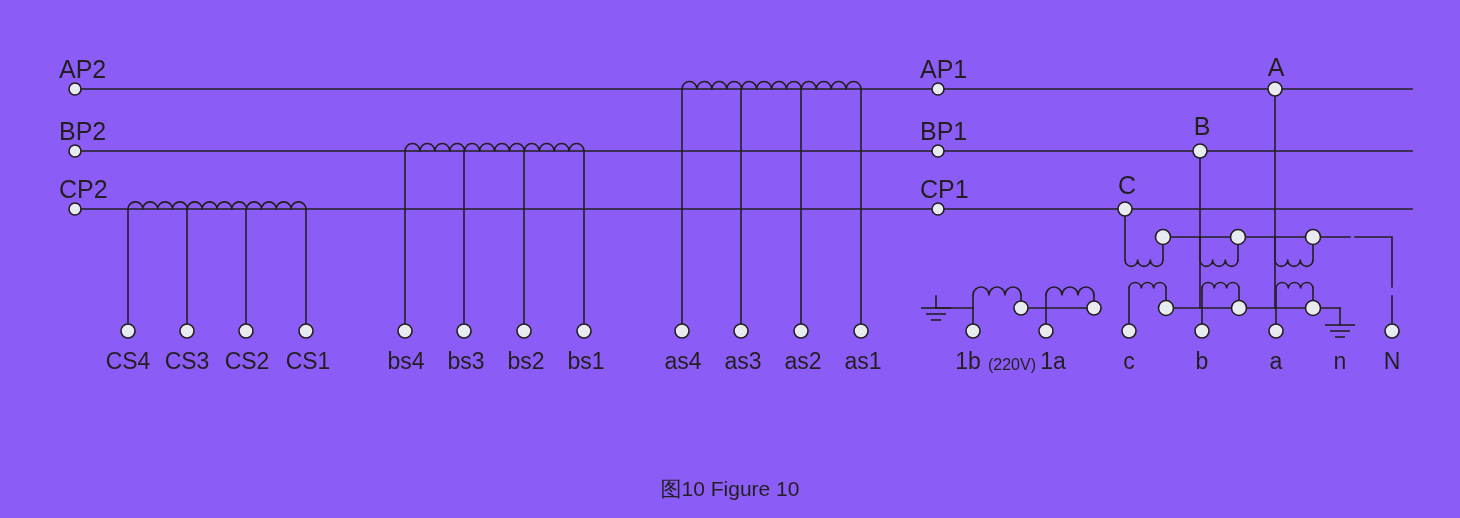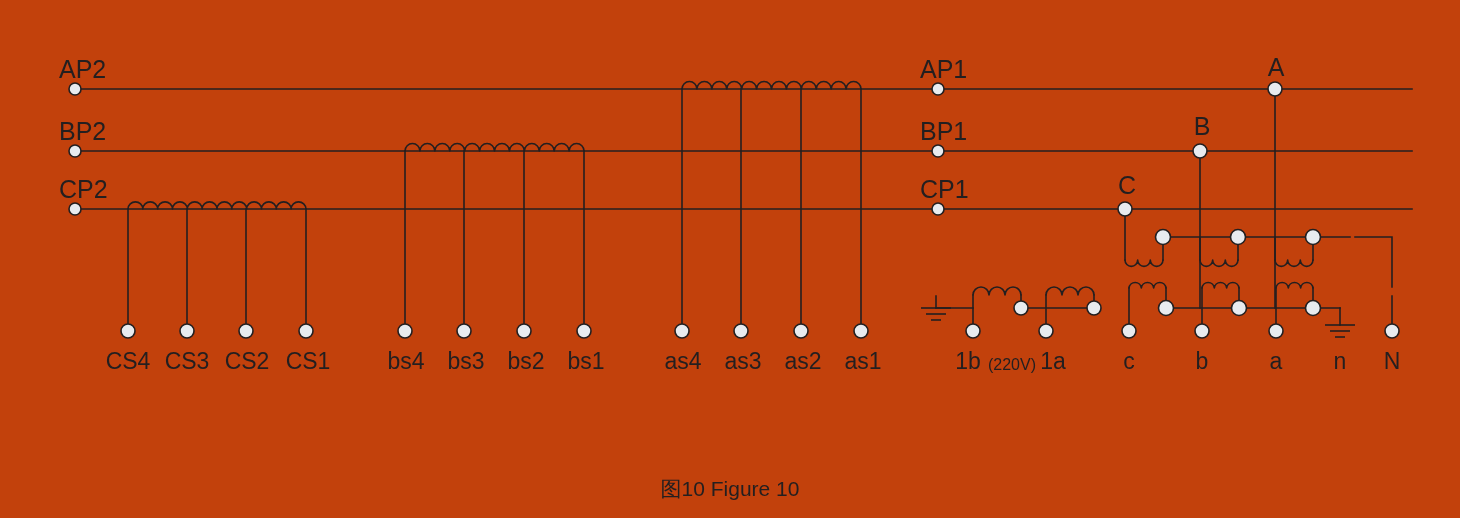--- a/index.html
+++ b/index.html
@@ -11,21 +11,21 @@
     width: 1460px;
     height: 518px;
     background: #e8ebef;
     font-family: "Liberation Sans", "DejaVu Sans", sans-serif;
     overflow: hidden;
   }
   #stage {
     position: relative;
     width: 1460px;
     height: 518px;
-    background: #c2410c;
+    background: #8b5cf6;
   }
   svg#diagram {
     position: absolute;
     left: 0;
     top: 0;
     display: block;
   }
   .wire {
     stroke: #231f20;
     stroke-width: 1.6;

